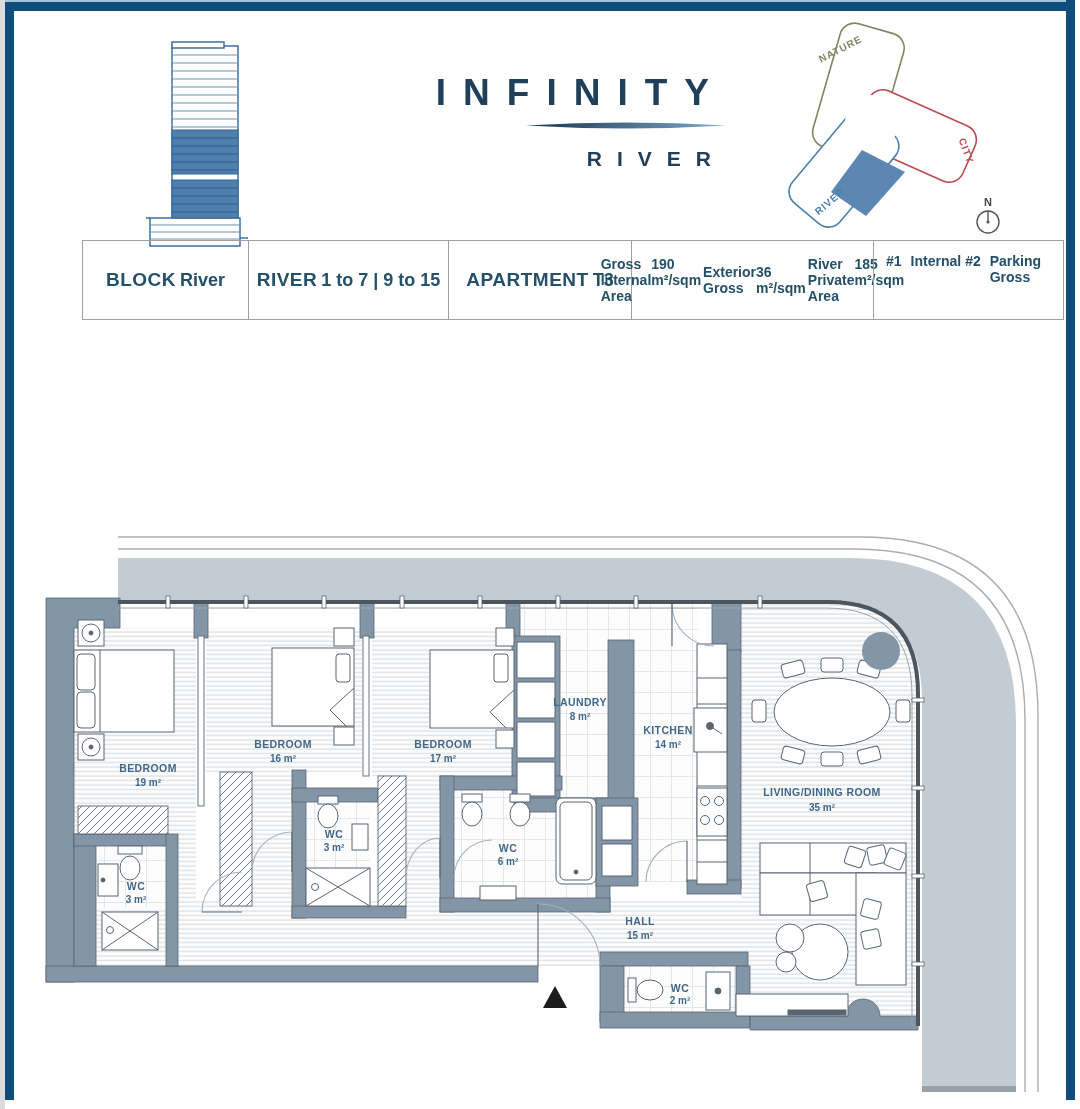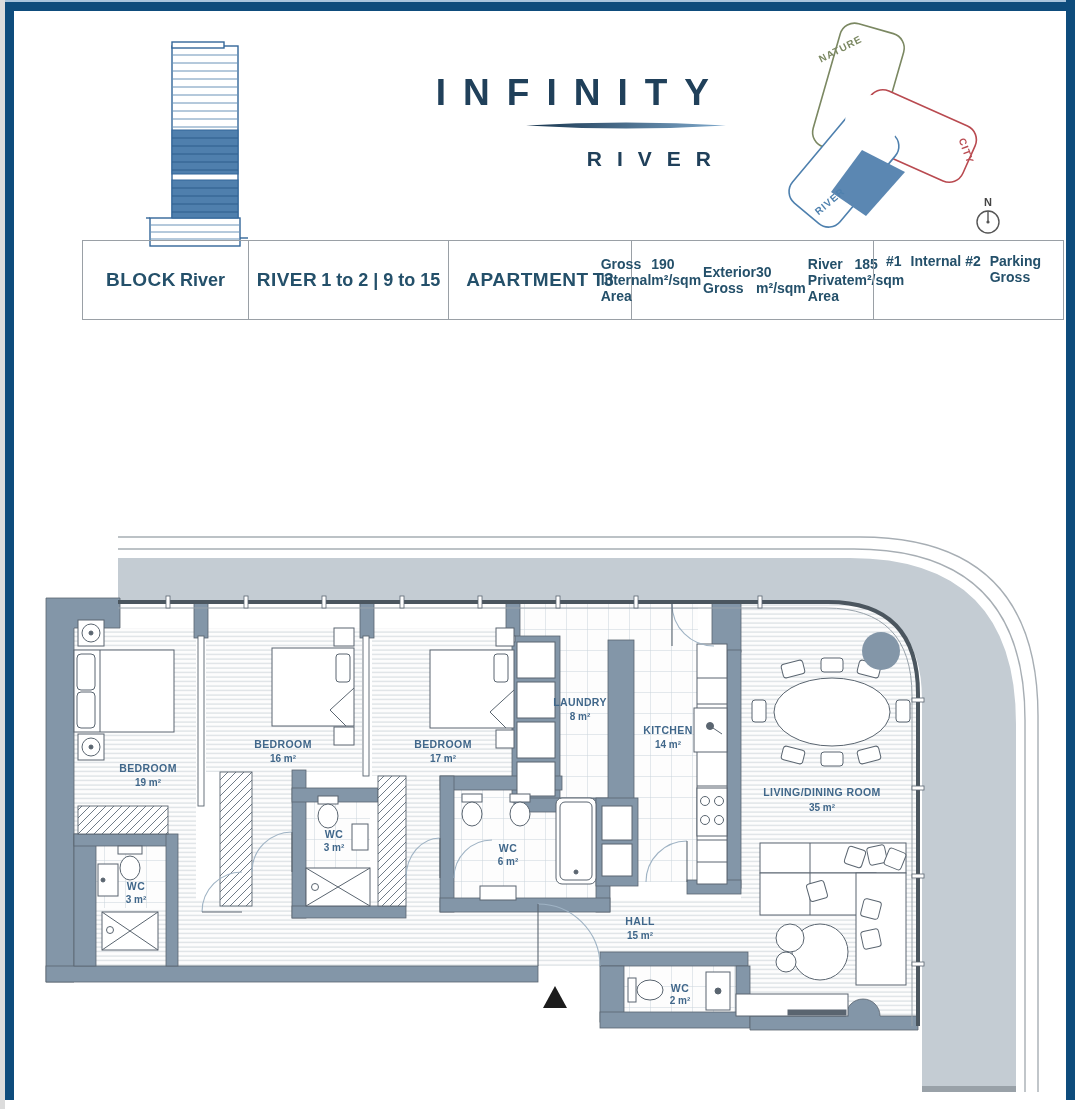--- a/index.html
+++ b/index.html
@@ -124,34 +124,34 @@
     <text x="988" y="206" text-anchor="middle" font-size="11" font-weight="bold" fill="#444">N</text>
   </svg>
 
   <div class="info-table">
     <div class="cell">
       <div class="lab">BLOCK</div>
       <div class="val">River</div>
     </div>
     <div class="cell">
       <div class="lab">RIVER</div>
-      <div class="val">1 to 2 | 9 to 15</div>
+      <div class="val">1 to 7 | 9 to 15</div>
     </div>
     <div class="cell">
       <div class="lab">APARTMENT</div>
       <div class="val">T3</div>
     </div>
     <div class="cell cell-areas">
       <div class="area-row">
         <span>Gross Internal Area</span>
         <span>190 m²/sqm</span>
       </div>
       <div class="area-row">
         <span>Exterior Gross</span>
-        <span>30 m²/sqm</span>
+        <span>36 m²/sqm</span>
       </div>
       <div class="area-row">
         <span>River Private Area</span>
         <span>185 m²/sqm</span>
       </div>
     </div>
     <div class="cell cell-extras">
       <div class="extra-row">
         <span>#1</span>
         <span>Internal</span>

